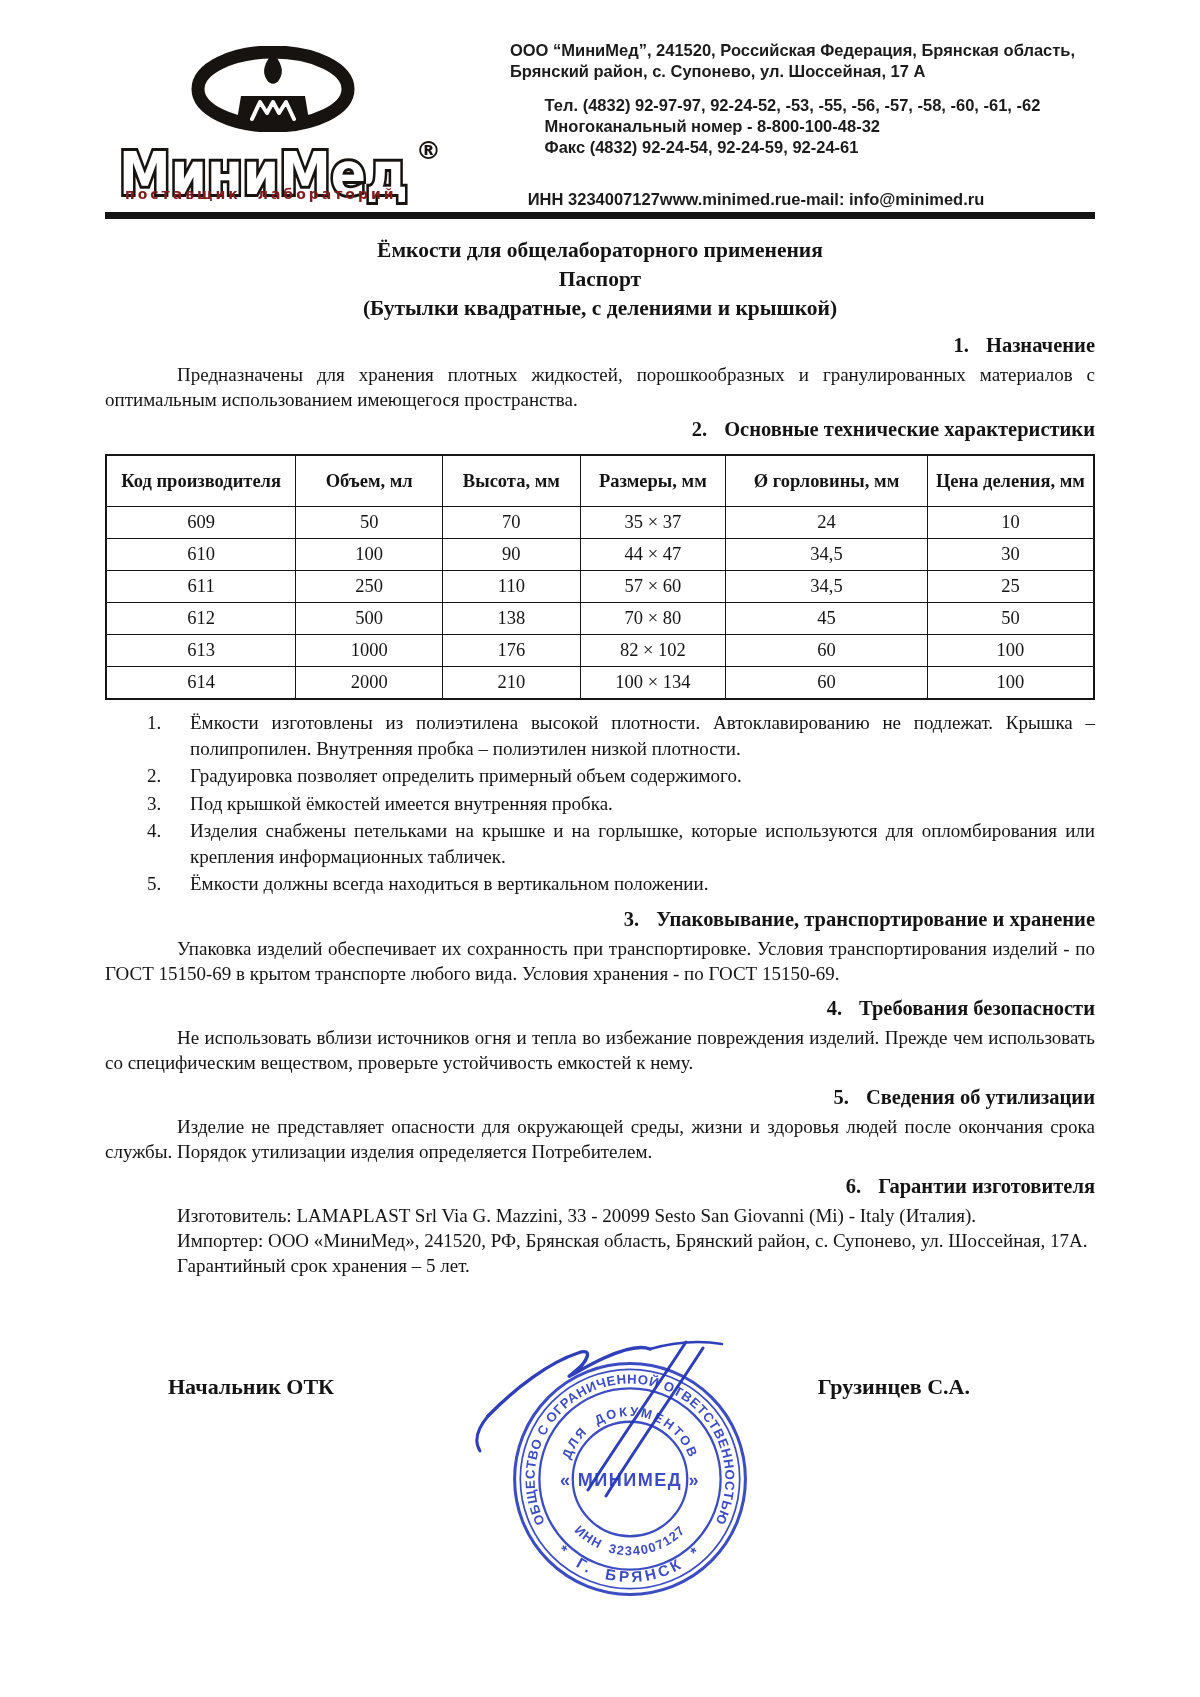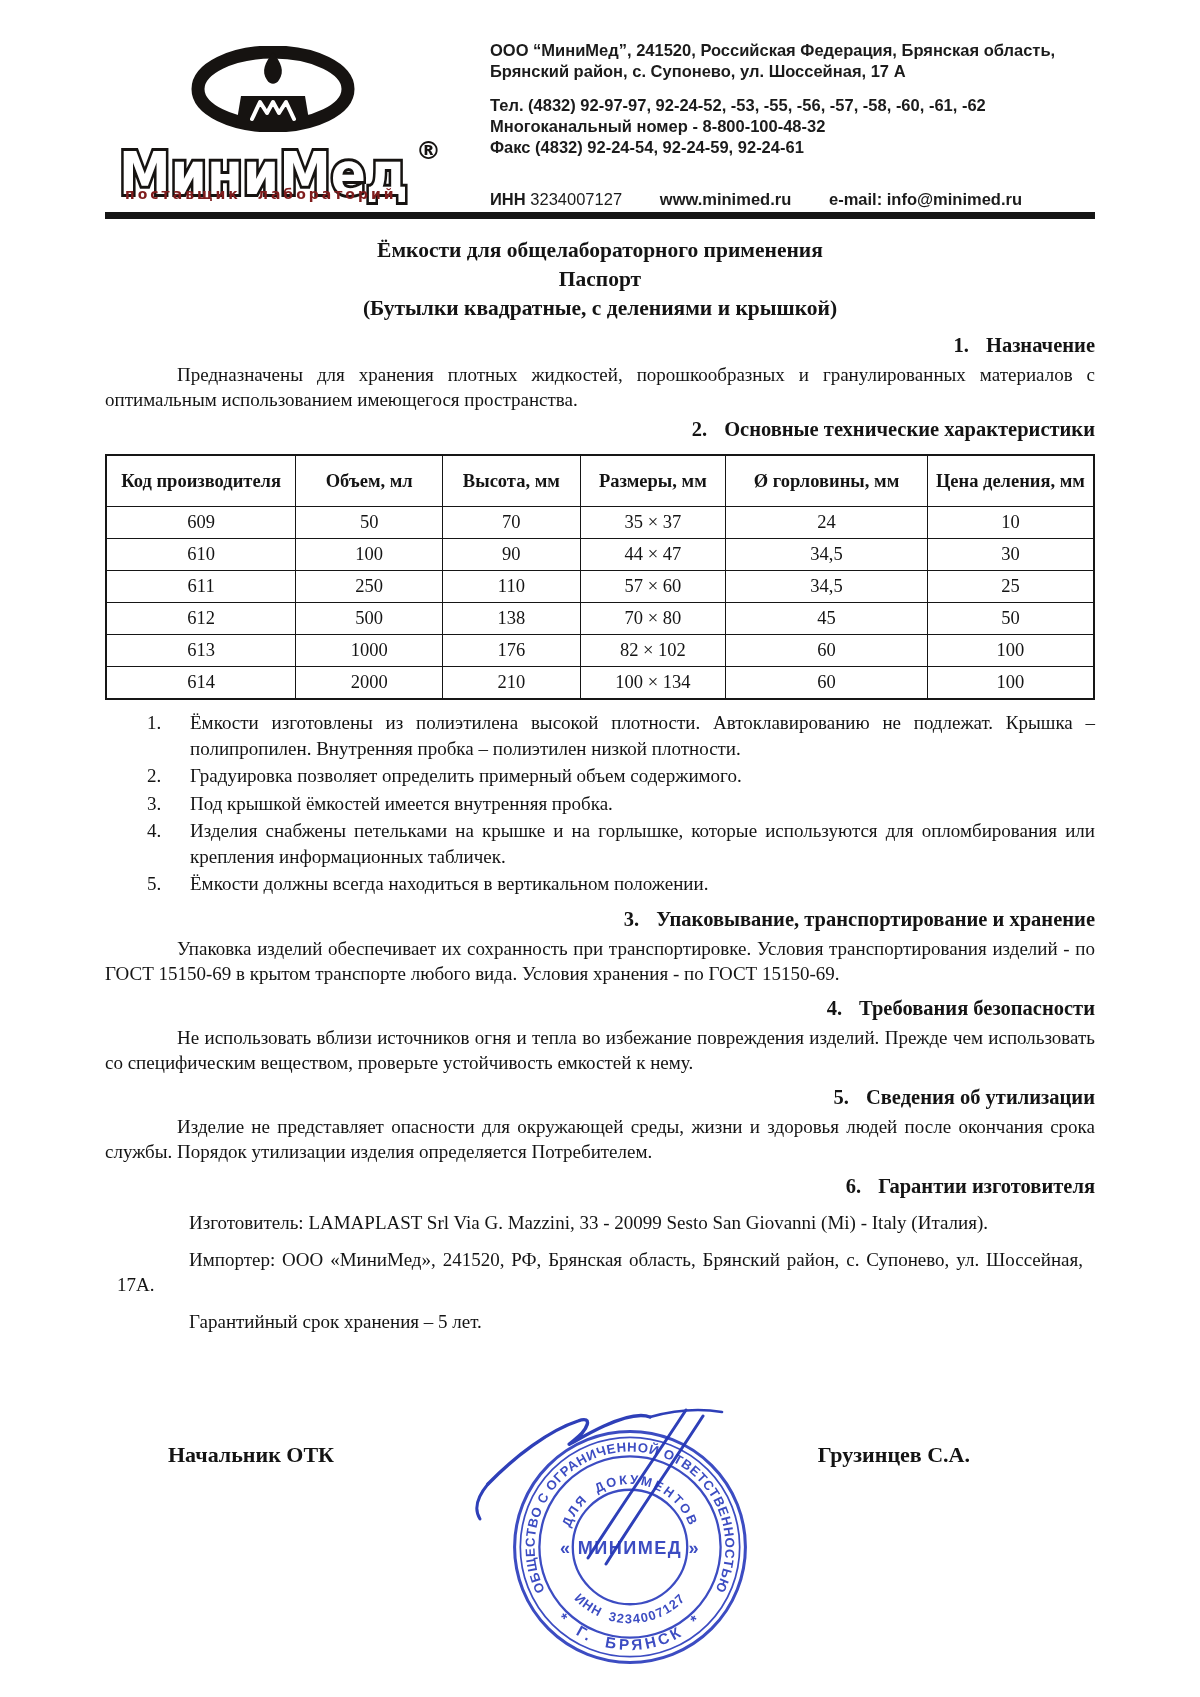--- a/index.html
+++ b/index.html
@@ -16,45 +16,45 @@
   .wordmark{position:absolute;left:12px;top:104px;width:332px;height:88px;}
   .tagline{
     position:absolute;left:20px;top:160px;width:330px;
     font-family:"DejaVu Sans",sans-serif;font-weight:bold;font-size:14px;
     letter-spacing:3px;word-spacing:9px;color:#7f1d1d;white-space:nowrap;
   }
   .contact-block{
     flex:1;padding-left:20px;padding-top:14px;
     font-family:"Liberation Sans",sans-serif;font-weight:bold;
     font-size:16.5px;line-height:21px;color:#1b1b1b;
-    display:flex;flex-direction:column;
+    display:flex;flex-direction:column;align-items:center;
   }
   .phones{margin-top:13px;}
   .inn-row{display:flex;justify-content:space-between;margin-top:auto;margin-bottom:2px;padding-right:73px;}
-  .inn-pair .inn-val{font-weight:normal;margin-top:43px;}
+  .inn-pair .inn-val{font-weight:bold;margin-top:43px;}
   .rule{height:7px;background:#151515;margin-top:0;}
   
   .doc-title{margin-top:17px;text-align:center;font-weight:bold;font-size:21.5px;line-height:29px;}
   .sec-head{text-align:right;font-weight:bold;font-size:20.5px;margin-top:11px;margin-bottom:5px;}
   .sec-num{display:inline-block;margin-right:17px;}
   .para{font-size:19px;line-height:25px;text-align:justify;text-indent:72px;margin:0;}
   
   table.spec{width:100%;border-collapse:collapse;margin-top:13px;font-size:18.5px;
     border:2.5px solid #161616;}
   table.spec th,table.spec td{border:1.6px solid #161616;text-align:center;vertical-align:middle;padding:1px 8px;}
   table.spec th{font-weight:bold;height:48px;line-height:1.22;white-space:nowrap;}
   table.spec th.th-code{white-space:normal;}
   table.spec td{height:29px;}
   table.spec td.cell-code{font-weight:normal;}
   
   .notes{margin-top:10px;}
   .note{position:relative;padding-left:85px;text-align:justify;font-size:19px;line-height:25.5px;margin-bottom:2px;}
   .note-num{position:absolute;left:42px;top:0;}
   
-  .g-para{font-size:19px;line-height:25px;text-align:justify;text-indent:72px;margin:12px;}
+  .g-para{font-size:19px;line-height:25px;text-align:justify;text-indent:72px;margin:0;}
   
   .sign-area{position:relative;height:470px;}
   .sign-row{display:flex;justify-content:space-between;padding:96px 125px 0 63px;
     font-weight:bold;font-size:22px;gap:11px;}
   .stamp-wrap{position:absolute;left:401px;top:77px;width:248px;height:248px;opacity:.93;}
   .sig-wrap{position:absolute;left:365px;top:50px;width:340px;height:180px;opacity:.95;}
   .st-txt{font-family:"Liberation Sans","DejaVu Sans",sans-serif;font-weight:bold;}
 </style>
 </head>
 <body>

